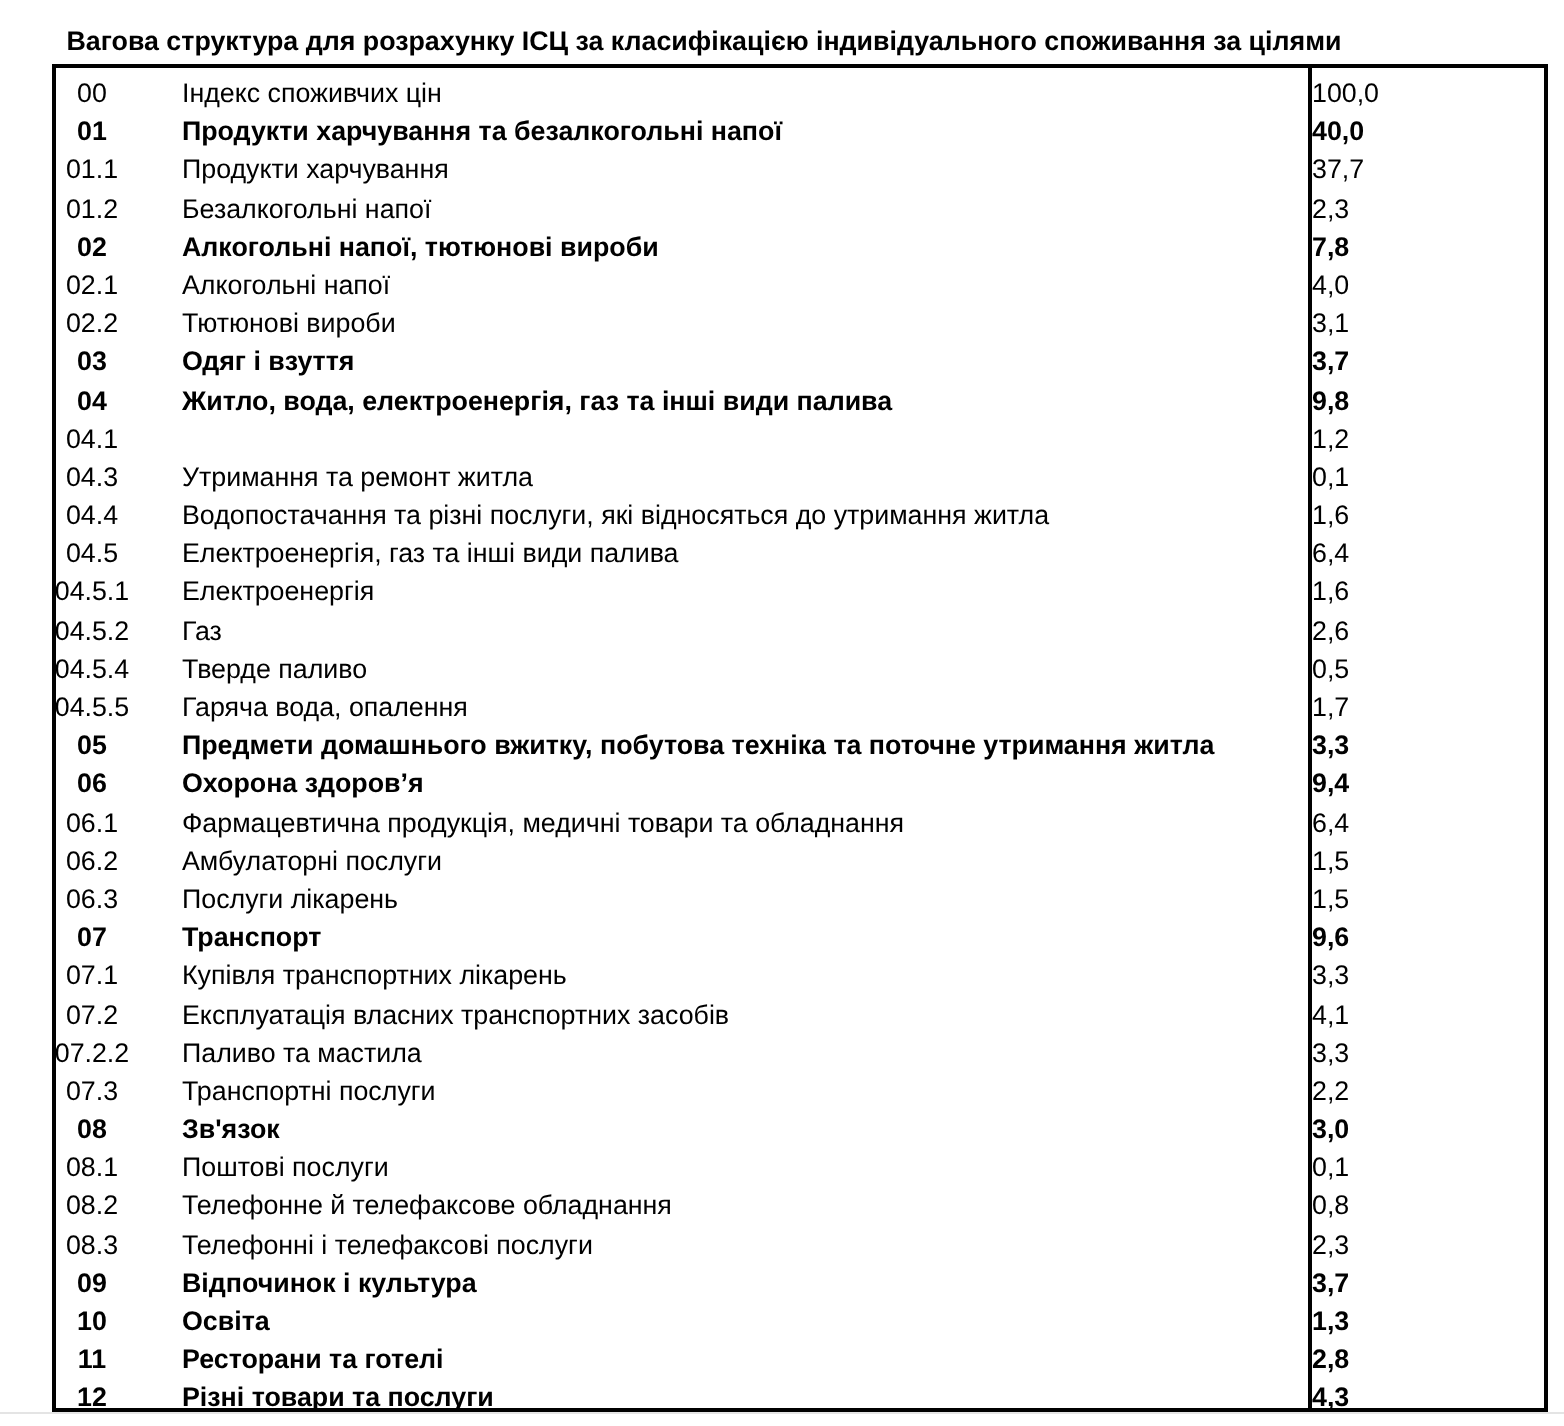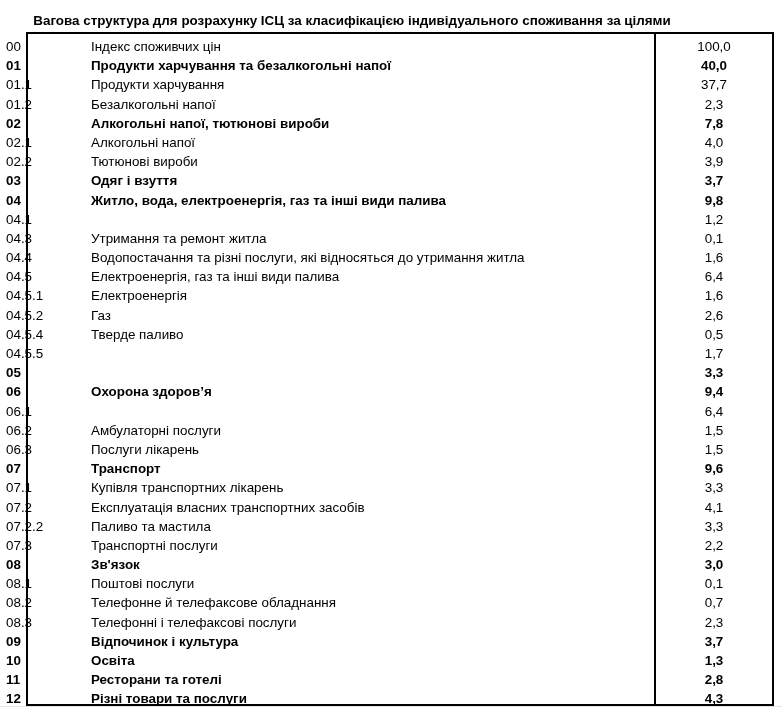--- a/index.html
+++ b/index.html
@@ -53,31 +53,30 @@
       position: relative;
       height: 19.2px;
       line-height: 19.2px;
       font-size: 13.4px;
       white-space: nowrap;
     }
     .row .code {
       position: absolute;
       right: 686px;
       width: 80px;
-      text-align: left;
+      text-align: center;
     }
     .row .label {
       position: absolute;
       left: 63px;
     }
     .row .value {
       position: absolute;
       left: 628px;
       width: 116px;
-      text-align: center;
     }
     .row.bold .code,
     .row.bold .label,
     .row.bold .value {
       font-weight: bold;
     }
     .bottom-shade {
       position: absolute;
       left: 0;
       top: 706px;
@@ -120,21 +119,21 @@
         <span class="value">7,8</span>
       </div>
       <div class="row">
         <span class="code">02.1</span>
         <span class="label">Алкогольні напої</span>
         <span class="value">4,0</span>
       </div>
       <div class="row">
         <span class="code">02.2</span>
         <span class="label">Тютюнові вироби</span>
-        <span class="value">3,9</span>
+        <span class="value">3,1</span>
       </div>
       <div class="row bold">
         <span class="code">03</span>
         <span class="label">Одяг і взуття</span>
         <span class="value">3,7</span>
       </div>
       <div class="row bold">
         <span class="code">04</span>
         <span class="label">Житло, вода, електроенергія, газ та інші види палива</span>
         <span class="value">9,8</span>
@@ -168,33 +167,36 @@
         <span class="label">Газ</span>
         <span class="value">2,6</span>
       </div>
       <div class="row">
         <span class="code">04.5.4</span>
         <span class="label">Тверде паливо</span>
         <span class="value">0,5</span>
       </div>
       <div class="row">
         <span class="code">04.5.5</span>
+        <span class="label">Гаряча вода, опалення</span>
         <span class="value">1,7</span>
       </div>
       <div class="row bold">
         <span class="code">05</span>
+        <span class="label">Предмети домашнього вжитку, побутова техніка та поточне утримання житла</span>
         <span class="value">3,3</span>
       </div>
       <div class="row bold">
         <span class="code">06</span>
         <span class="label">Охорона здоров’я</span>
         <span class="value">9,4</span>
       </div>
       <div class="row">
         <span class="code">06.1</span>
+        <span class="label">Фармацевтична продукція, медичні товари та обладнання</span>
         <span class="value">6,4</span>
       </div>
       <div class="row">
         <span class="code">06.2</span>
         <span class="label">Амбулаторні послуги</span>
         <span class="value">1,5</span>
       </div>
       <div class="row">
         <span class="code">06.3</span>
         <span class="label">Послуги лікарень</span>
@@ -231,21 +233,21 @@
         <span class="value">3,0</span>
       </div>
       <div class="row">
         <span class="code">08.1</span>
         <span class="label">Поштові послуги</span>
         <span class="value">0,1</span>
       </div>
       <div class="row">
         <span class="code">08.2</span>
         <span class="label">Телефонне й телефаксове обладнання</span>
-        <span class="value">0,7</span>
+        <span class="value">0,8</span>
       </div>
       <div class="row">
         <span class="code">08.3</span>
         <span class="label">Телефонні і телефаксові послуги</span>
         <span class="value">2,3</span>
       </div>
       <div class="row bold">
         <span class="code">09</span>
         <span class="label">Відпочинок і культура</span>
         <span class="value">3,7</span>

